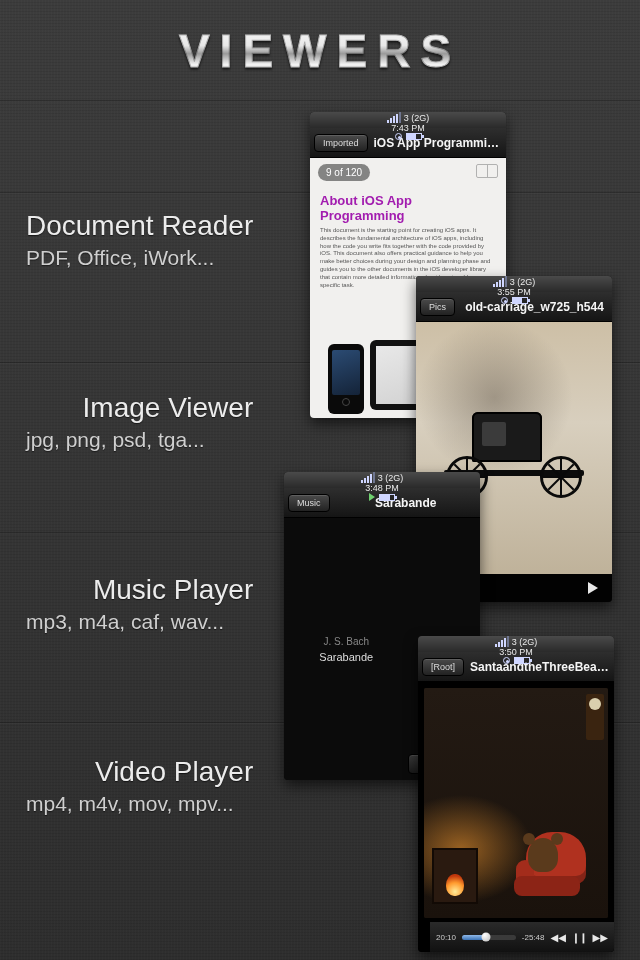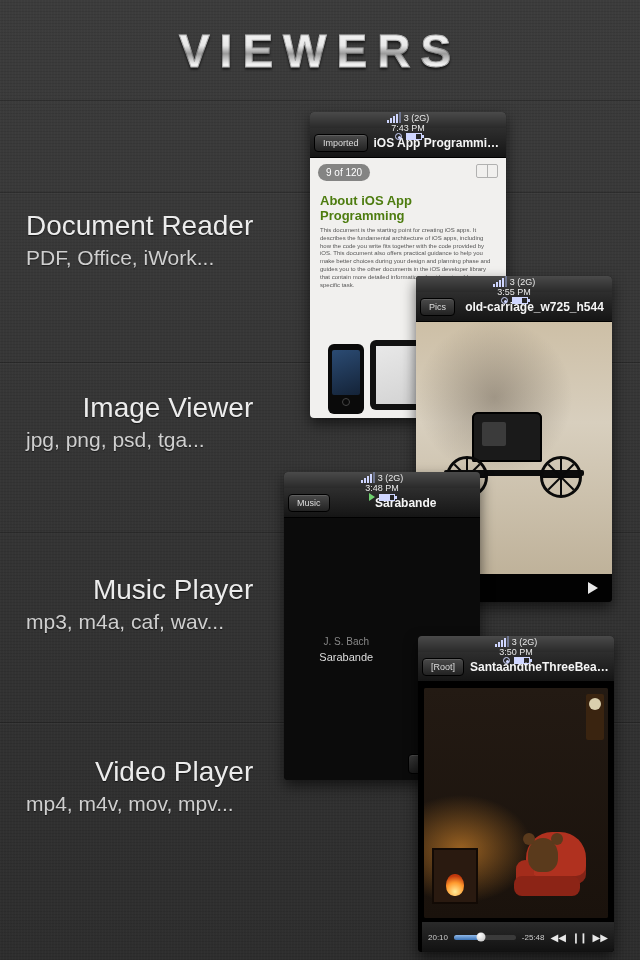--- a/index.html
+++ b/index.html
@@ -124,21 +124,21 @@
   
   .doc-body { background:#f1f0ee; color:#333; height: 260px; position:relative; }
   .doc-top { display:flex; justify-content:space-between; padding:6px 8px; }
   .page-pill {
     font-size:10px; color:#fff;
     background: rgba(0,0,0,0.45);
     padding:3px 8px; border-radius:10px;
   }
   .book-icon { width:22px; height:14px; border:1px solid #888; border-radius:2px; position:relative; opacity:0.6;}
   .book-icon::after{content:"";position:absolute;left:50%;top:0;bottom:0;width:1px;background:#888;}
-  .doc-heading { font-size:13px; font-weight:600; padding: 6px 10px 4px; color:#4d7c0f;}
+  .doc-heading { font-size:13px; font-weight:600; padding: 6px 10px 4px; color:#a21caf;}
   .doc-para { font-size:6px; line-height:1.3; color:#555; padding: 0 10px; }
   .doc-illus { position:absolute; left:0; right:0; bottom:0; height:120px; }
   .monitor { position:absolute; right:6px; top:-10px; width:60px; height:80px; background:linear-gradient(180deg,#d7e9f5,#97c8e6); border:1px solid #5a7a8e; border-radius:2px;}
   .tablet { position:absolute; left:60px; bottom:8px; width:90px; height:70px; background:#111; border-radius:6px; padding:6px;}
   .tablet .scr { width:100%; height:100%; background:linear-gradient(160deg,#e8e8e8,#cfcfcf); }
   .iphone-mini { position:absolute; left:18px; bottom:4px; width:36px; height:70px; background:#0a0a0a; border-radius:6px; padding:6px 4px;}
   .iphone-mini .scr { width:100%; height:78%; background:linear-gradient(160deg,#2b4b73,#142338); border-radius:2px; }
   .iphone-mini .hb { width:8px;height:8px;border:1px solid #444;border-radius:50%;margin:3px auto 0;}
 
   
@@ -179,21 +179,21 @@
   .fire { position:absolute; left:50%; bottom:6px; transform:translateX(-50%); width:18px; height:22px; background:radial-gradient(circle at 50% 80%, #ffec9a 0%, #ff9a2e 45%, #c0370c 80%); border-radius:50% 50% 45% 45%; filter: blur(0.5px);}
   .armchair { position:absolute; right:22px; bottom:16px; width:82px; height:70px; }
   .chair-back { position:absolute; right:0; bottom:18px; width:60px; height:52px; background:#b0311f; border-radius:26px 26px 10px 10px; box-shadow: inset 0 -8px 0 rgba(0,0,0,0.25);}
   .chair-seat { position:absolute; right:6px; bottom:6px; width:66px; height:20px; background:#8c2416; border-radius:8px; }
   .chair-arm { position:absolute; right:52px; bottom:14px; width:18px; height:28px; background:#a32c1b; border-radius:9px; }
   .bear { position:absolute; right:28px; bottom:30px; width:30px; height:34px; background:#5a3a1c; border-radius:50% 50% 40% 40%; }
   .bear::before{content:"";position:absolute;left:-5px;top:-5px;width:12px;height:12px;background:#5a3a1c;border-radius:50%;}
   .bear::after{content:"";position:absolute;right:-5px;top:-5px;width:12px;height:12px;background:#5a3a1c;border-radius:50%;}
   .clock { position:absolute; right:4px; top:6px; width:18px; height:46px; background:#3a2410; border-radius:2px;}
   .clock::before{content:"";position:absolute;left:3px;top:4px;width:12px;height:12px;border-radius:50%;background:#d9cfae;}
-  .vid-controls { position:absolute; left:4px; right:0; bottom:0; height:30px; background:linear-gradient(180deg,#2a2a2a,#111); display:flex; align-items:center; gap:6px; padding:0 6px; font-size:8px; color:#ccc;}
+  .vid-controls { position:absolute; left:12px; right:0; bottom:0; height:30px; background:linear-gradient(180deg,#2a2a2a,#111); display:flex; align-items:center; gap:6px; padding:0 6px; font-size:8px; color:#ccc;}
   .vslider { flex:1; height:5px; background:#3a3a3a; border-radius:3px; position:relative;}
   .vslider .fill{position:absolute;left:0;top:0;bottom:0;width:44%;background:linear-gradient(180deg,#8fb8e8,#3a72b5);border-radius:3px;}
   .vslider .knob{position:absolute;left:44%;top:50%;transform:translate(-50%,-50%);width:9px;height:9px;border-radius:50%;background:radial-gradient(circle at 35% 30%, #fff, #bcbcbc);}
   .vc-btns { display:flex; gap:6px; align-items:center; }
   .vc-btn { color:#e8e8e8; font-size:10px; }
   .prev::before{content:"\25C0\25C0"} .pause::before{content:"\2759\2759"; letter-spacing:-1px;} .next::before{content:"\25B6\25B6"}
 
   
   #phone-doc   { left: 310px; top: 112px; height: 306px; z-index: 2; }
   #phone-img   { left: 416px; top: 276px; height: 326px; z-index: 3; }

